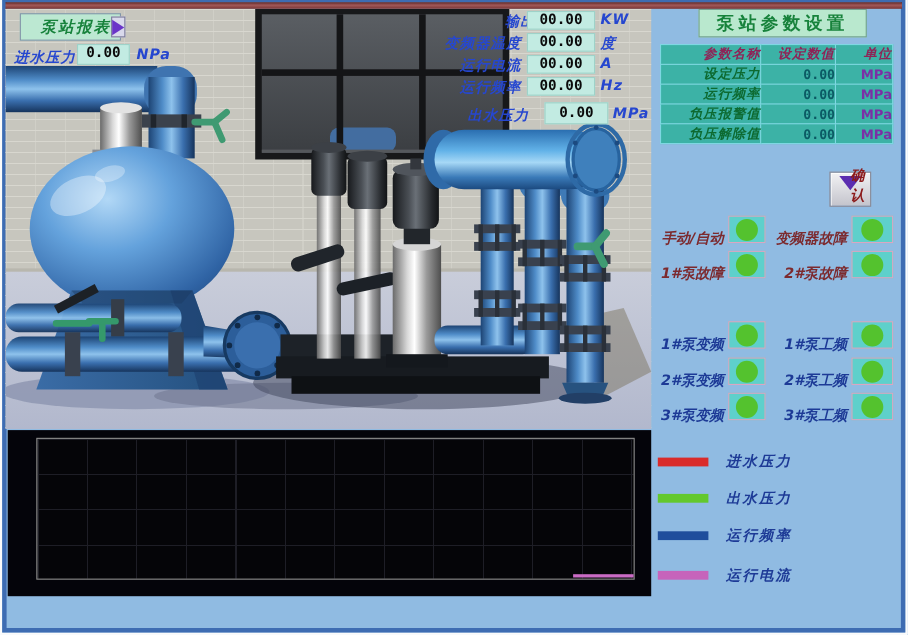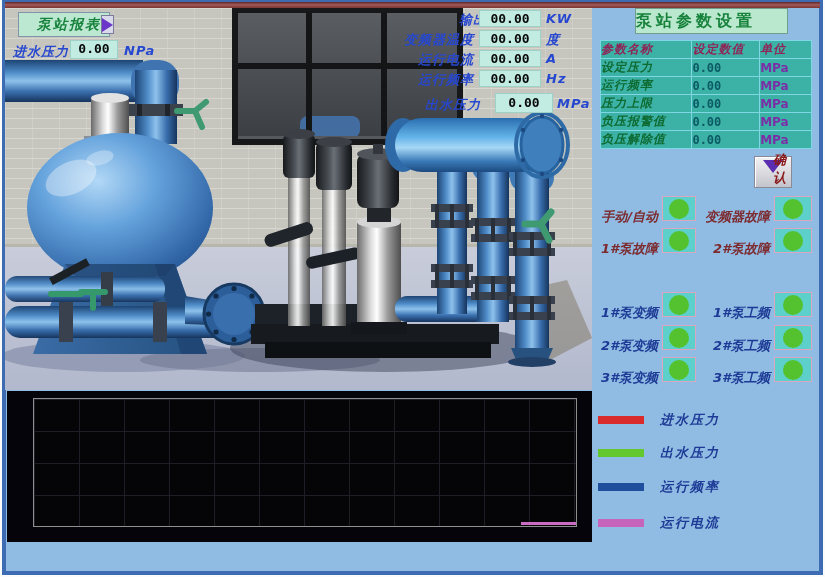--- a/index.html
+++ b/index.html
@@ -29,23 +29,23 @@
     display:flex;align-items:center;justify-content:center;}
   .play-tri{width:0;height:0;border-left:11px solid #6a35c8;border-top:7px solid transparent;border-bottom:7px solid transparent;}
 
   .ro-label{position:absolute;text-align:right;}
   .ro-box{position:absolute;height:17px;width:62px;}
   .ro-unit{position:absolute;}
 
   
   #panel{position:absolute;left:592px;top:0;width:233px;height:577px;}
   .panel-title{position:absolute;left:43px;top:8px;width:153px;height:26px;background:#b9e8ce;border:1px solid #6f9e8d;
-    color:#17823b;font-weight:bold;font-size:16px;letter-spacing:4px;line-height:24px;}
+    color:#17823b;font-weight:bold;font-size:16px;letter-spacing:4px;text-align:center;line-height:24px;}
   .ptable{position:absolute;left:8px;top:40px;width:212px;border-collapse:collapse;background:#3cb2a6;}
-  .ptable th,.ptable td{border:1px solid #7ed7e2;padding:0;height:17px;text-align:left;}
+  .ptable th,.ptable td{border:1px solid #7ed7e2;padding:0;height:17px;text-align:right;}
   .ptable th{color:#8e2457;font-size:12px;font-weight:bold;font-style:italic;letter-spacing:1px;}
   .ptable td.pname{color:#0d6a31;font-size:12px;font-weight:bold;font-style:italic;width:92px;letter-spacing:1px;}
   .ptable td.pval{color:#0b5a64;font-size:12px;font-weight:bold;width:68px;font-family:"DejaVu Sans Mono",monospace;}
   .ptable td.punit{color:#7b2fa6;font-size:12px;font-weight:bold;width:52px;}
 
   .confirm-btn{position:absolute;left:162px;top:156px;width:38px;height:32px;
     background:linear-gradient(#f2f2f4,#c4c4cc);border:1px solid #8a8a96;box-shadow:inset 1px 1px 0 #fff;cursor:pointer;}
   .confirm-tri{position:absolute;left:8px;top:3px;width:0;height:0;
     border-top:13px solid #5b2db0;border-left:10px solid transparent;border-right:10px solid transparent;}
   .confirm-txt{position:absolute;left:18px;bottom:0;color:#8b1a1a;font-weight:bold;font-style:italic;font-size:13px;letter-spacing:1px;}
@@ -363,25 +363,20 @@
         <td class="pname">设定压力</td>
         <td class="pval">0.00</td>
         <td class="punit">MPa</td>
       </tr>
       <tr>
         <td class="pname">运行频率</td>
         <td class="pval">0.00</td>
         <td class="punit">MPa</td>
       </tr>
       <tr>
-        <td class="pname">压力上限</td>
-        <td class="pval">0.00</td>
-        <td class="punit">MPa</td>
-      </tr>
-      <tr>
         <td class="pname">负压报警值</td>
         <td class="pval">0.00</td>
         <td class="punit">MPa</td>
       </tr>
       <tr>
         <td class="pname">负压解除值</td>
         <td class="pval">0.00</td>
         <td class="punit">MPa</td>
       </tr>
     </tbody>

